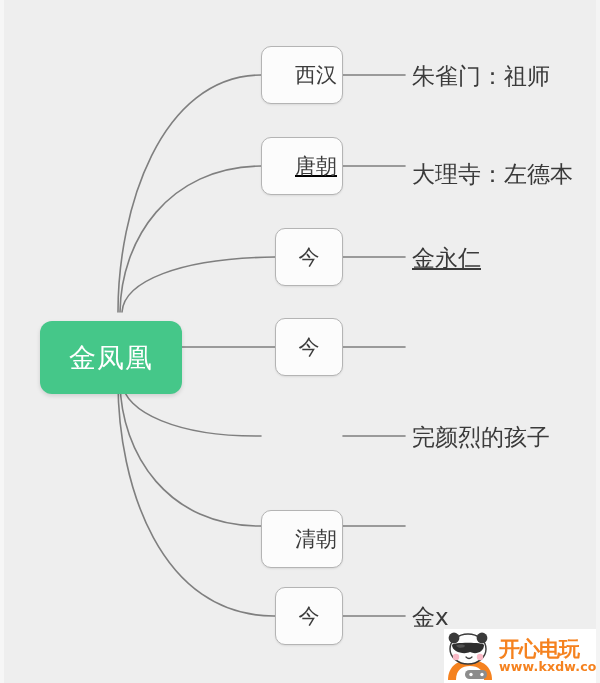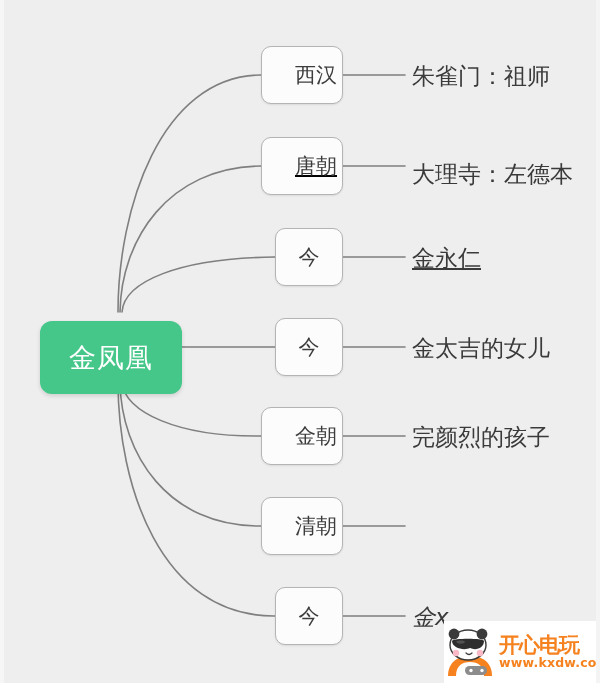--- a/index.html
+++ b/index.html
@@ -89,21 +89,21 @@
     line-height: 1;
     white-space: nowrap;
   }
 
   
   #watermark {
     position: absolute;
     right: 4px;
     bottom: 0px;
     width: 152px;
-    height: 62px;
+    height: 54px;
     background: #ffffff;
     display: flex;
     align-items: center;
     overflow: hidden;
   }
   #wm-mascot {
     position: relative;
     width: 54px;
     height: 52px;
     flex: 0 0 54px;
@@ -170,36 +170,32 @@
   </div>
   <div class="branch-node wide" style="left:261px; top:137px;text-decoration:underline;">
     <span class="branch-label">唐朝</span>
   </div>
   <div class="branch-node narrow" style="left:275px; top:228px;">
     <span class="branch-label">今</span>
   </div>
   <div class="branch-node narrow" style="left:275px; top:318px;">
     <span class="branch-label">今</span>
   </div>
-  <div class="branch-node wide" style="left:261px; top:407px;">
-    <span class="branch-label">金朝</span>
-  </div>
-  <div class="branch-node wide" style="left:261px; top:497px;">
+  <div class="branch-node wide" style="left:261px; top:510px;">
     <span class="branch-label">清朝</span>
   </div>
   <div class="branch-node narrow" style="left:275px; top:587px;">
     <span class="branch-label">今</span>
   </div>
 
   <div class="leaf-text" style="left:412px; top:65px;">朱雀门：祖师</div>
   <div class="leaf-text" style="left:412px; top:163px;">大理寺：左德本</div>
   <div class="leaf-text" style="left:412px; top:247px;text-decoration:underline;">金永仁</div>
-  <div class="leaf-text" style="left:412px; top:337px;">金太吉的女儿</div>
   <div class="leaf-text" style="left:412px; top:426px;text-align:center;">完颜烈的孩子</div>
-  <div class="leaf-text" style="left:412px; top:606px;font-style:italic;">金x</div>
+  <div class="leaf-text" style="left:412px; top:606px;">金x</div>
 
   <div id="watermark">
     <div id="wm-mascot">
       <svg viewBox="0 0 54 52" width="54" height="52" xmlns="http://www.w3.org/2000/svg">
 
         <path d="M4 50 C4 36 14 30 26 30 C38 30 48 36 48 50 Z" fill="#f5821f"></path>
 
         <path d="M12 50 C12 40 18 36 26 36 C34 36 40 40 40 50 Z" fill="#ffffff"></path>
 
         <ellipse cx="24" cy="19" rx="18" ry="15" fill="#fdfdfd" stroke="#3a3a3a" stroke-width="1.4"></ellipse>

